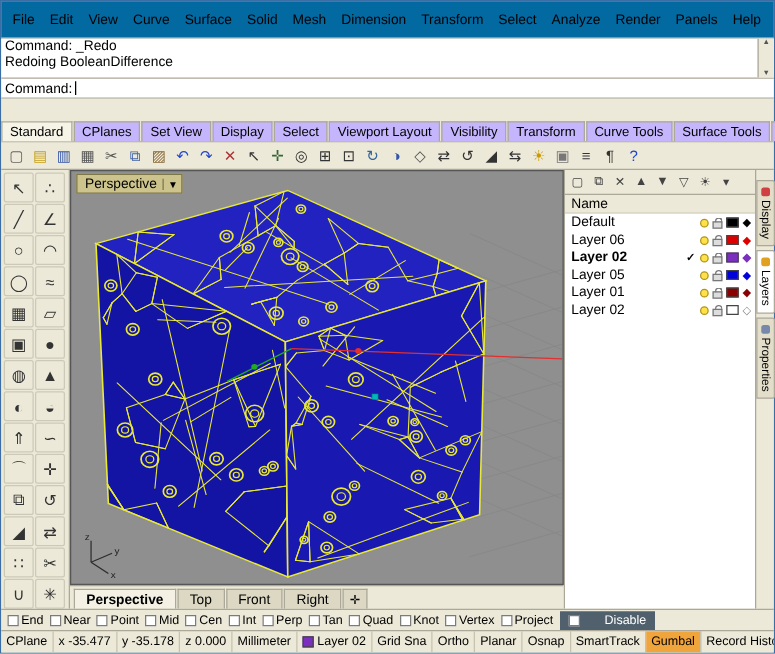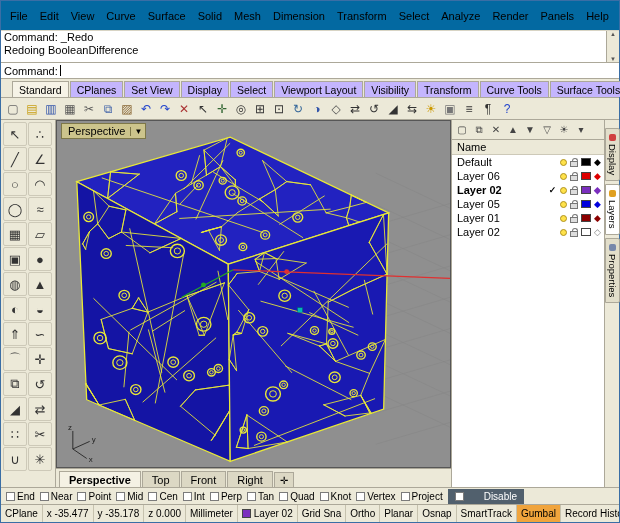--- a/index.html
+++ b/index.html
@@ -12,21 +12,21 @@
   .menu-item { padding:1px 6px; cursor:default; }
 
   
   .cmd-history { height:32px; background:#fff; border-bottom:1px solid #aca899; position:relative; flex:0 0 auto; }
   .cmd-line { height:13px; line-height:13px; padding-left:3px; white-space:nowrap; }
   .cmd-scroll { position:absolute; right:0; top:0; width:13px; height:100%; background:#ece9d8; border-left:1px solid #aca899; display:flex; flex-direction:column; justify-content:space-between; align-items:center; font-size:6px; color:#555; }
   .cmd-prompt { height:16px; background:#fff; border-bottom:1px solid #aca899; display:flex; align-items:center; padding-left:3px; flex:0 0 auto; }
   .caret { width:1px; height:11px; background:#000; margin-left:2px; }
 
   
-  .tabbar { height:19px; display:flex; align-items:flex-end; background:#ece9d8; border-bottom:1px solid #aca899; padding:0 11px; flex:0 0 auto; }
+  .tabbar { height:35px; display:flex; align-items:flex-end; background:#ece9d8; border-bottom:1px solid #aca899; padding:0 0; flex:0 0 auto; }
   .ttab { padding:2px 6px 1px 6px; border:1px solid #aca899; border-bottom:none; margin-right:1px; background:#c4b5fd; white-space:nowrap; font-size:10.5px; }
   .ttab.active { background:#f6f3e7; }
 
   
   .toolbar { height:22px; display:flex; align-items:center; gap:1px; padding:0 3px; border-bottom:1px solid #aca899; background:#ece9d8; flex:0 0 auto; }
   .ticon { width:18px; height:18px; display:flex; align-items:center; justify-content:center; font-size:12px; border:1px solid transparent; border-radius:2px; }
 
   
   .main { flex:1 1 auto; display:flex; min-height:0; }
 

